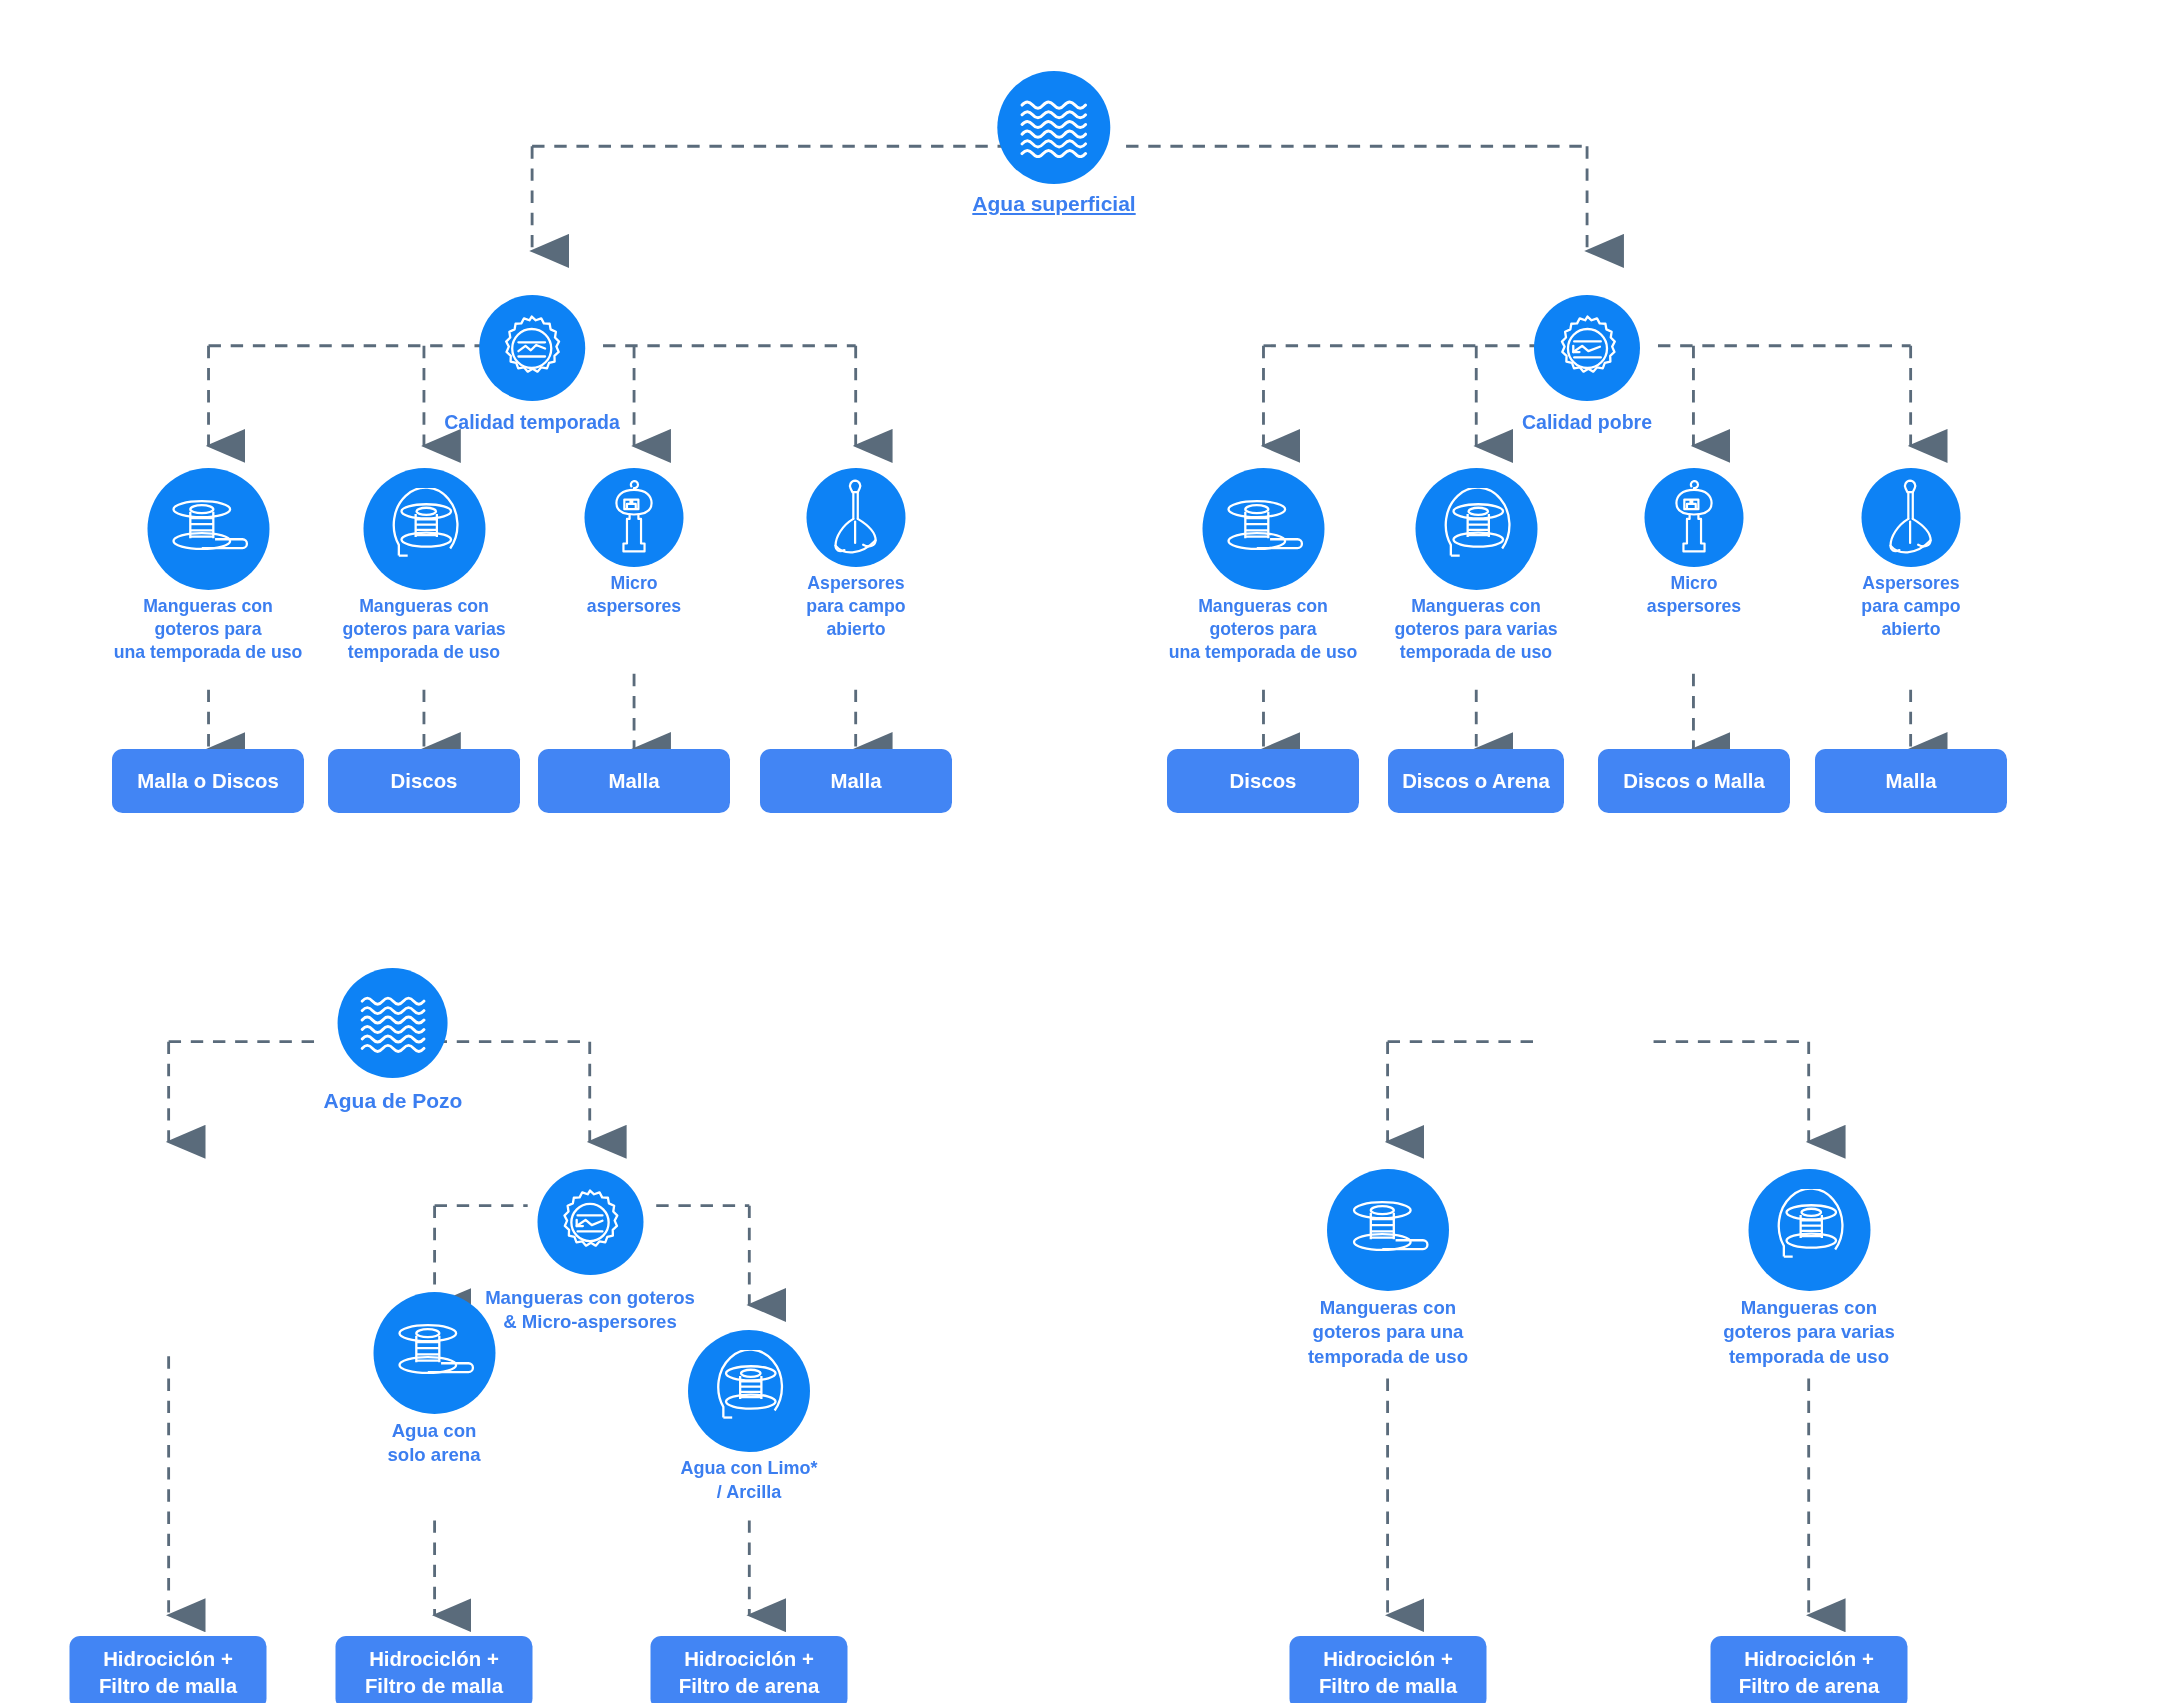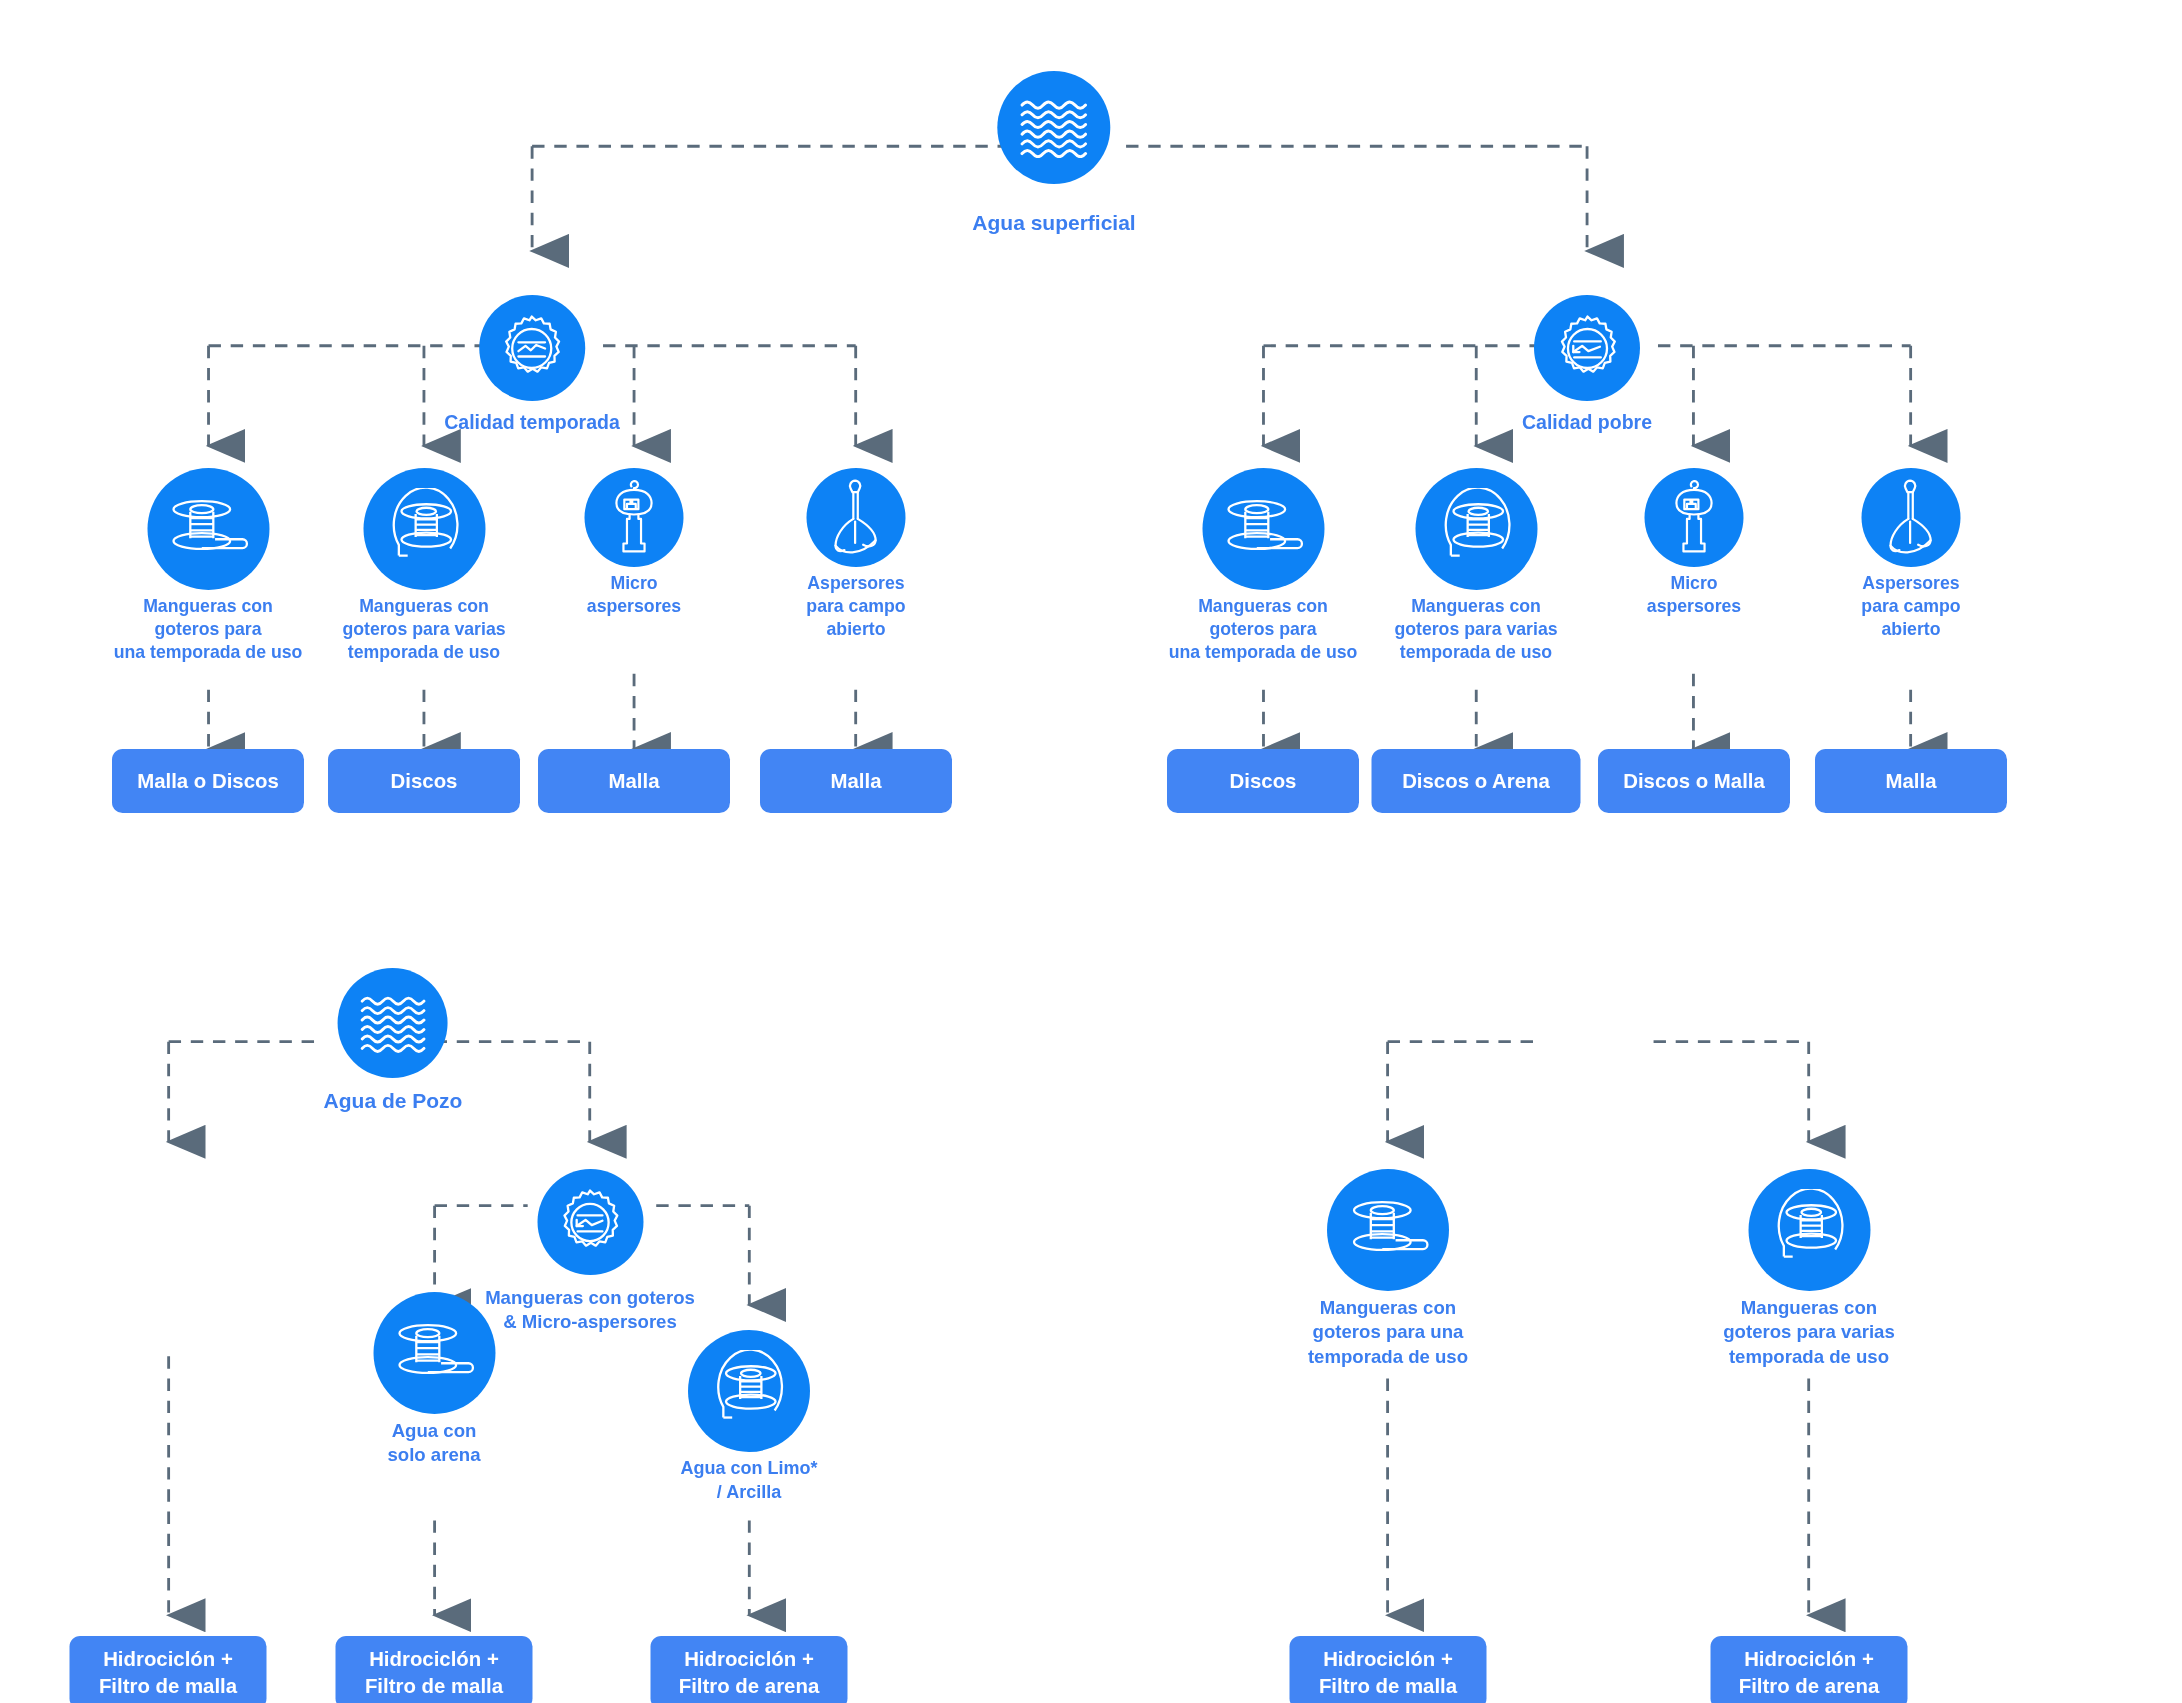--- a/index.html
+++ b/index.html
@@ -116,21 +116,21 @@
         <g stroke="#fff" stroke-width="3.4" fill="none" stroke-linecap="round">
           <path d="M3,8 q6,-7 12,0 t12,0 t12,0 t12,0 t12,0 t12,0"></path>
           <path d="M3,19 q6,-7 12,0 t12,0 t12,0 t12,0 t12,0 t12,0"></path>
           <path d="M3,30 q6,-7 12,0 t12,0 t12,0 t12,0 t12,0 t12,0"></path>
           <path d="M3,41 q6,-7 12,0 t12,0 t12,0 t12,0 t12,0 t12,0"></path>
           <path d="M3,52 q6,-7 12,0 t12,0 t12,0 t12,0 t12,0 t12,0"></path>
           <path d="M3,63 q6,-7 12,0 t12,0 t12,0 t12,0 t12,0 t12,0"></path>
         </g>
       </svg>
     </div>
-    <div class="nlabel" style="font-size:21px;margin-top:25px;">Agua superficial</div>
+    <div class="nlabel" style="font-size:21px;margin-top:6px;text-decoration:underline;">Agua superficial</div>
   </div>
 
   <div class="node" style="left:532px;top:295px;">
     <div class="circle" style="width:106px;height:106px;">
       <svg width="71" height="71" viewBox="0 0 80 80">
         <g fill="none" stroke="#fff" stroke-width="2.6" stroke-linejoin="round">
           <path d="M40,4 l4.6,4.2 6.1,-2.2 3,5.7 6.5,0.4 1.1,6.4 5.9,2.7 -1,6.4 4.6,4.6 -3,5.7 2.6,6 -4.8,4.3 0.2,6.5 -6.3,1.6 -2.3,6.1 -6.4,-1.2 -4.3,4.9 -5.5,-3.4 -5.5,3.4 -4.3,-4.9 -6.4,1.2 -2.3,-6.1 -6.3,-1.6 0.2,-6.5 -4.8,-4.3 2.6,-6 -3,-5.7 4.6,-4.6 -1,-6.4 5.9,-2.7 1.1,-6.4 6.5,-0.4 3,-5.7 6.1,2.2 Z"></path>
           <circle cx="40" cy="40" r="22"></circle>
           <path d="M25,33 h30" stroke-linecap="round"></path>
           <path d="M25,49 h30" stroke-linecap="round"></path>
@@ -296,21 +296,21 @@
 para campo
 abierto</div>
   </div>
 
   <div class="chip" style="left:208px;top:749px;width:192px;height:64px;font-size:20.4px;">Malla o Discos</div>
   <div class="chip" style="left:424px;top:749px;width:192px;height:64px;font-size:20.4px;">Discos</div>
   <div class="chip" style="left:634px;top:749px;width:192px;height:64px;font-size:20.4px;">Malla</div>
   <div class="chip" style="left:856px;top:749px;width:192px;height:64px;font-size:20.4px;">Malla</div>
 
   <div class="chip" style="left:1263px;top:749px;width:192px;height:64px;font-size:20.4px;">Discos</div>
-  <div class="chip" style="left:1476px;top:749px;width:209px;height:64px;font-size:20.4px;">Discos o Arena</div>
+  <div class="chip" style="left:1476px;top:749px;width:176px;height:64px;font-size:20.4px;">Discos o Arena</div>
   <div class="chip" style="left:1694px;top:749px;width:192px;height:64px;font-size:20.4px;">Discos o Malla</div>
   <div class="chip" style="left:1911px;top:749px;width:192px;height:64px;font-size:20.4px;">Malla</div>
 
   <div class="node" style="left:381px;top:968px;margin-left:12px;">
     <div class="circle" style="width:110px;height:110px;">
       <svg width="67" height="59" viewBox="0 0 78 68">
         <g stroke="#fff" stroke-width="3.4" fill="none" stroke-linecap="round">
           <path d="M3,8 q6,-7 12,0 t12,0 t12,0 t12,0 t12,0 t12,0"></path>
           <path d="M3,19 q6,-7 12,0 t12,0 t12,0 t12,0 t12,0 t12,0"></path>
           <path d="M3,30 q6,-7 12,0 t12,0 t12,0 t12,0 t12,0 t12,0"></path>

